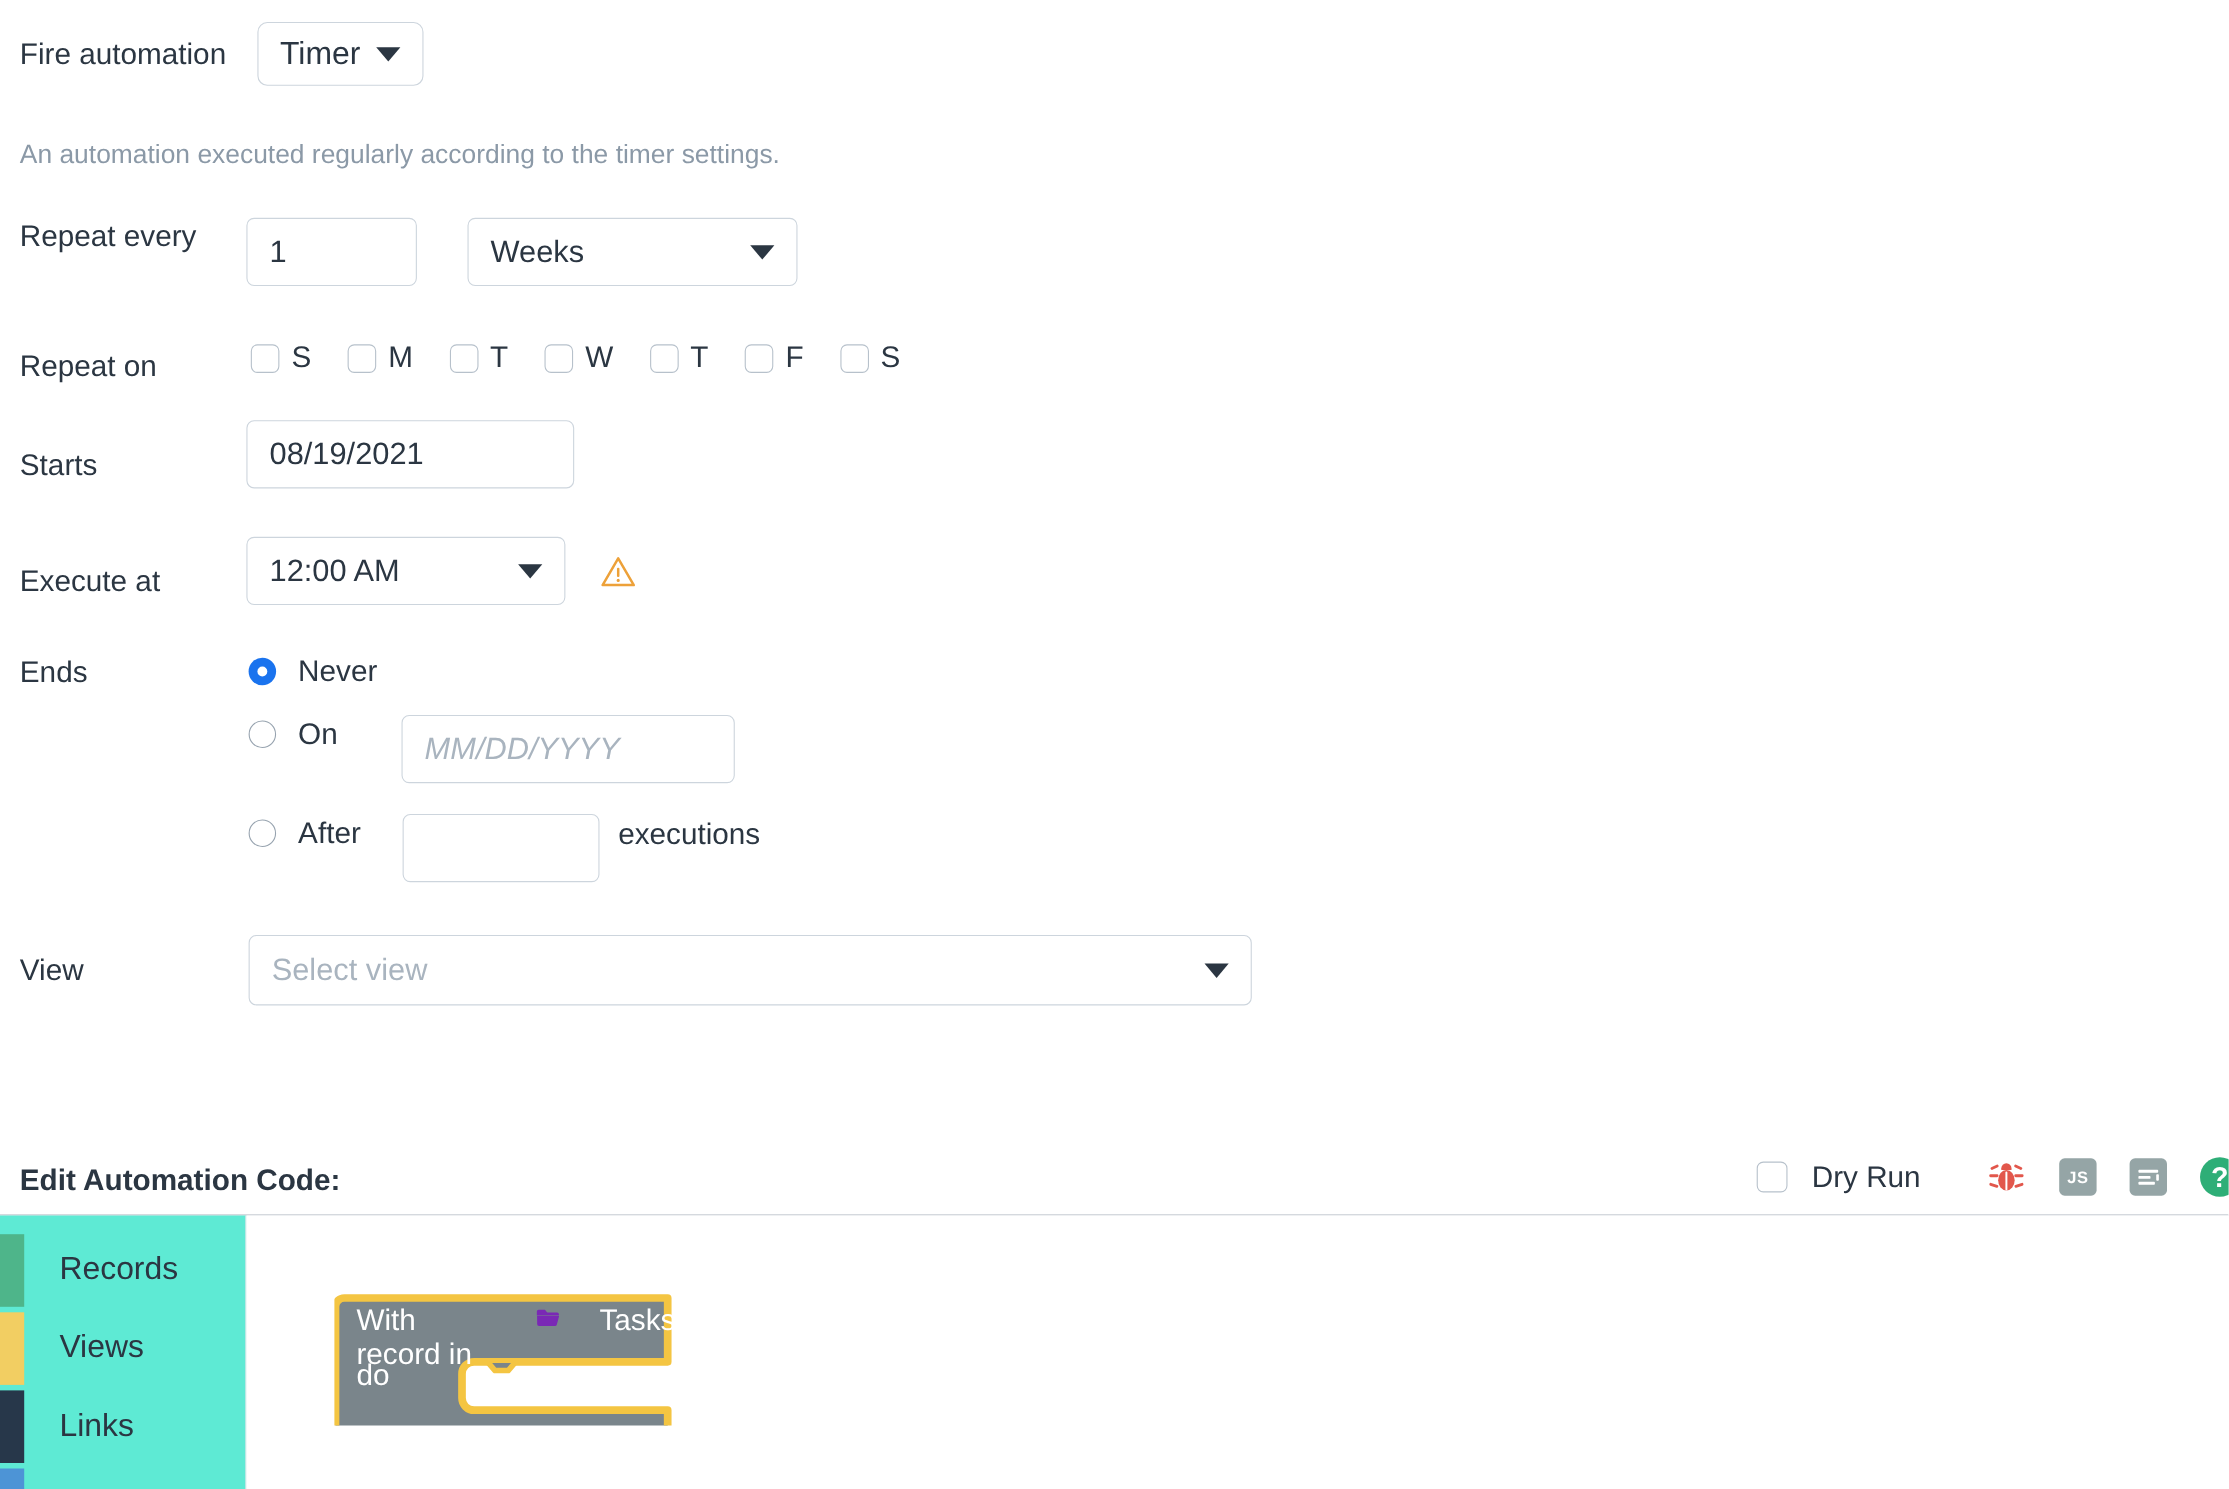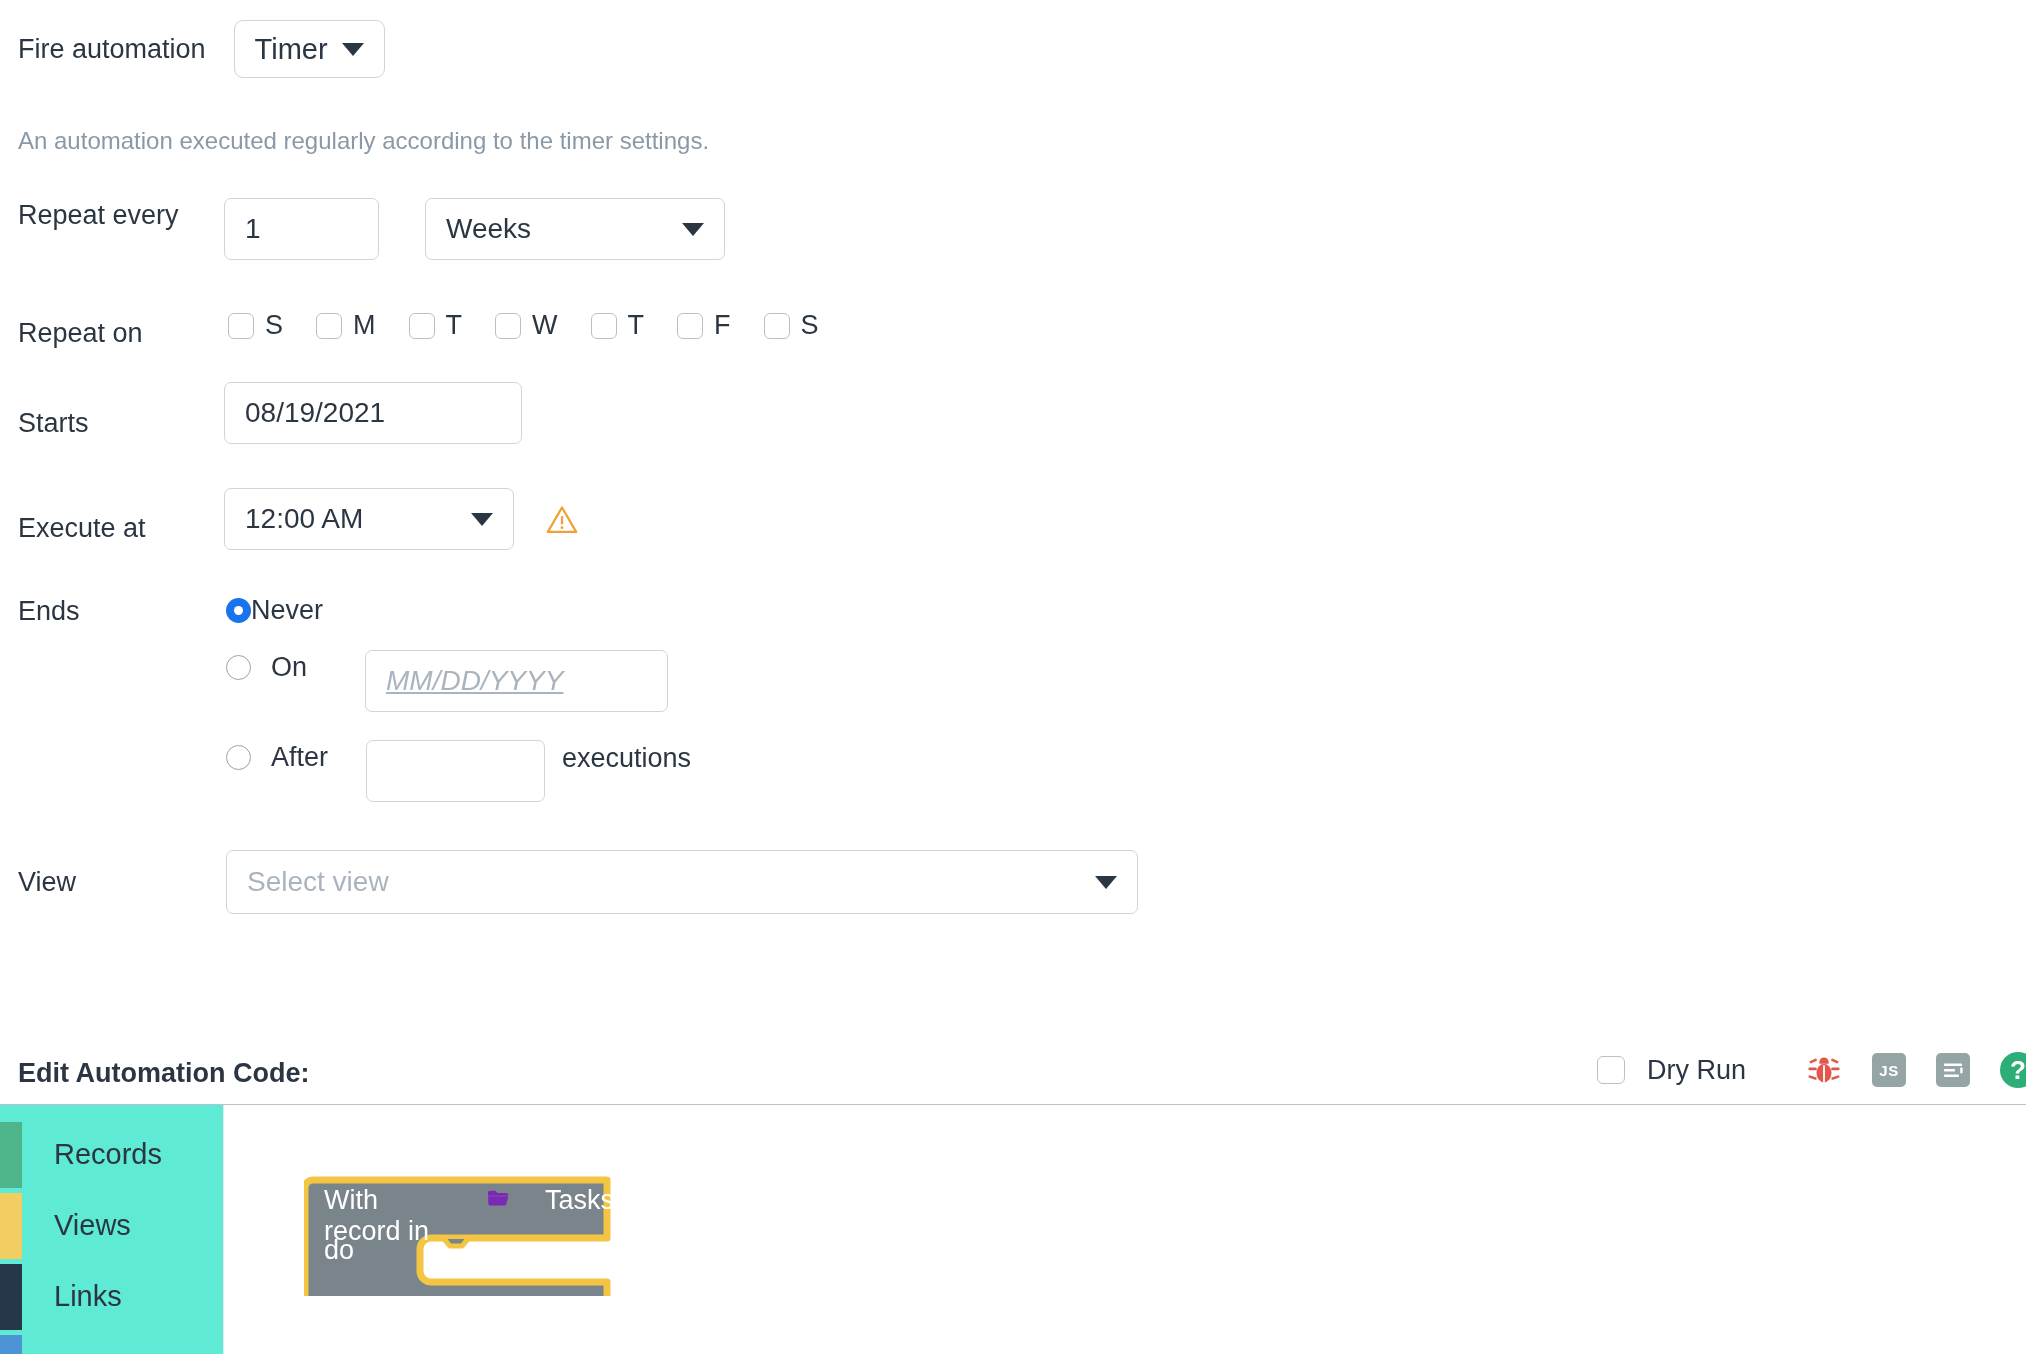--- a/index.html
+++ b/index.html
@@ -231,30 +231,30 @@
   <svg class="warn" style="position:absolute; left:545px; top:503px;" viewBox="0 0 24 24">
     <path d="M12 3.2 L22 20.4 L2 20.4 Z" fill="none" stroke="#eda139" stroke-width="1.6" stroke-linejoin="round"></path>
     <rect x="11.2" y="9.2" width="1.6" height="6" rx="0.7" fill="#eda139"></rect>
     <circle cx="12" cy="17.4" r="1" fill="#eda139"></circle>
   </svg>
 
   <div class="row" style="left:18px; top:596px;">
     <span class="label">Ends</span>
   </div>
 
-  <div style="position:absolute; left:226px; top:595px; display:flex; align-items:center; ">
+  <div style="position:absolute; left:226px; top:595px; display:flex; align-items:center; gap:20px;">
     <span class="rdo on"></span>
     <span class="label">Never</span>
   </div>
 
   <div style="position:absolute; left:226px; top:652px; display:flex; align-items:center; gap:20px;">
     <span class="rdo"></span>
     <span class="label" style="width:80px;">On</span>
   </div>
-  <div class="txtbox placeholder" style="position:absolute; left:365px; top:650px; width:303px;text-decoration:underline;">MM/DD/YYYY</div>
+  <div class="txtbox placeholder" style="position:absolute; left:365px; top:650px; width:303px;">MM/DD/YYYY</div>
 
   <div style="position:absolute; left:226px; top:742px; display:flex; align-items:center; gap:20px;">
     <span class="rdo"></span>
     <span class="label" style="width:100px;">After</span>
   </div>
   <div class="txtbox" style="position:absolute; left:366px; top:740px; width:179px;"></div>
   <div class="label" style="position:absolute; left:562px; top:743px;">executions</div>
 
   <div class="row" style="left:18px; top:867px;">
     <span class="label">View</span>

